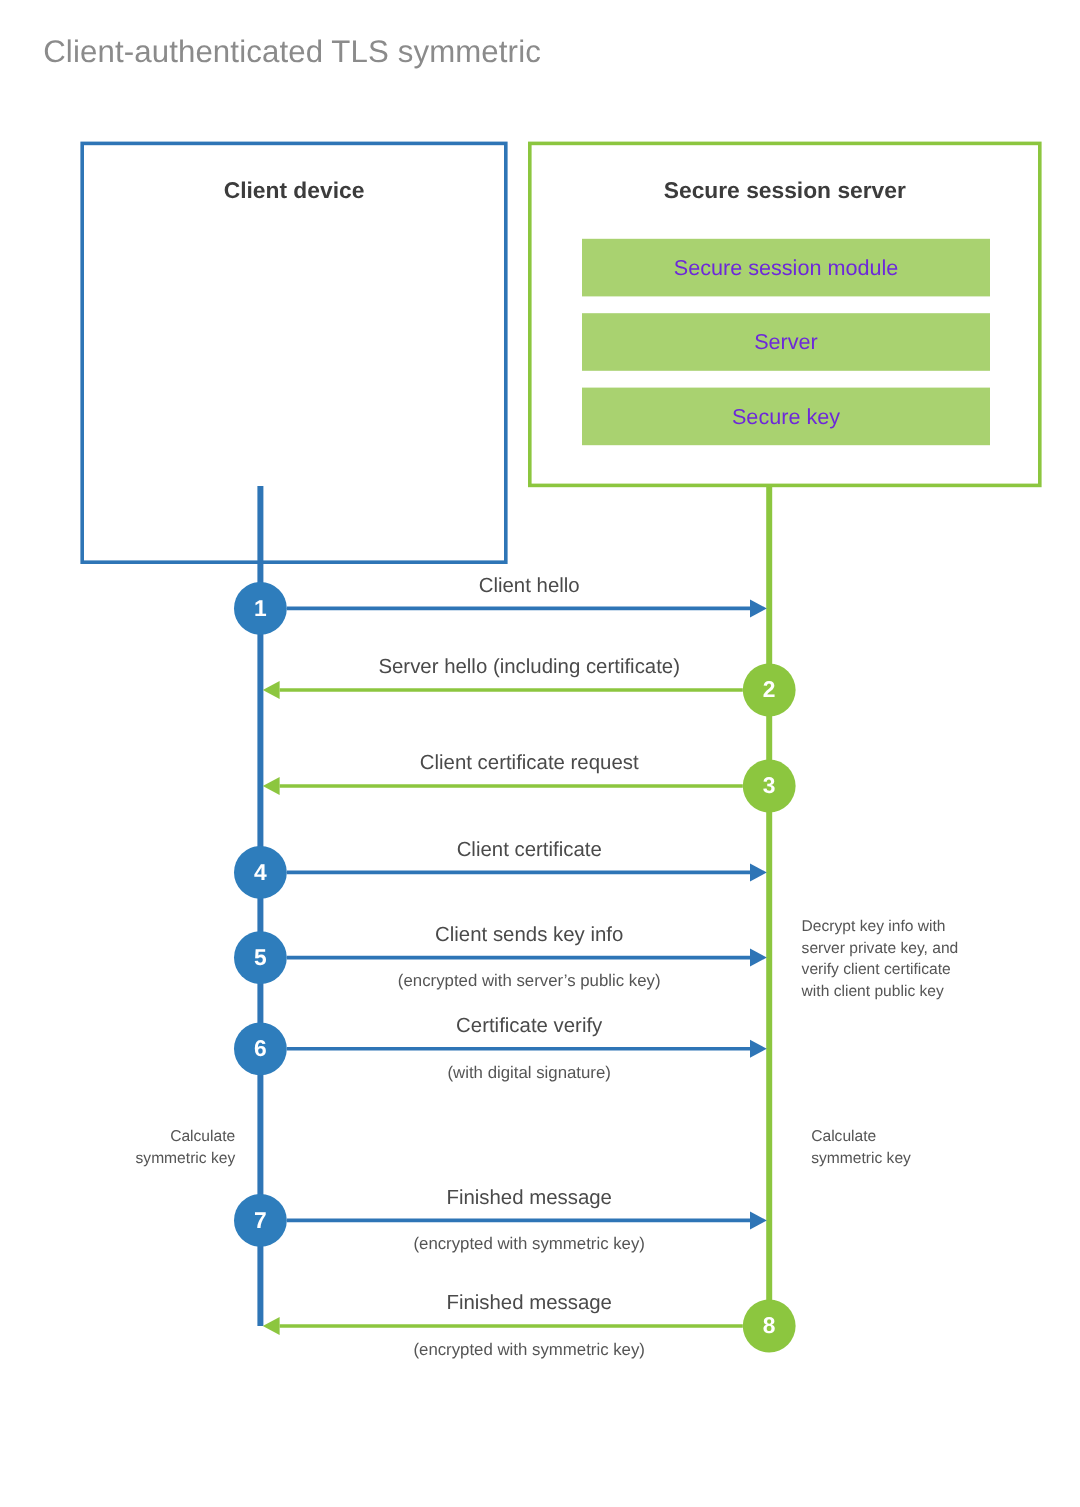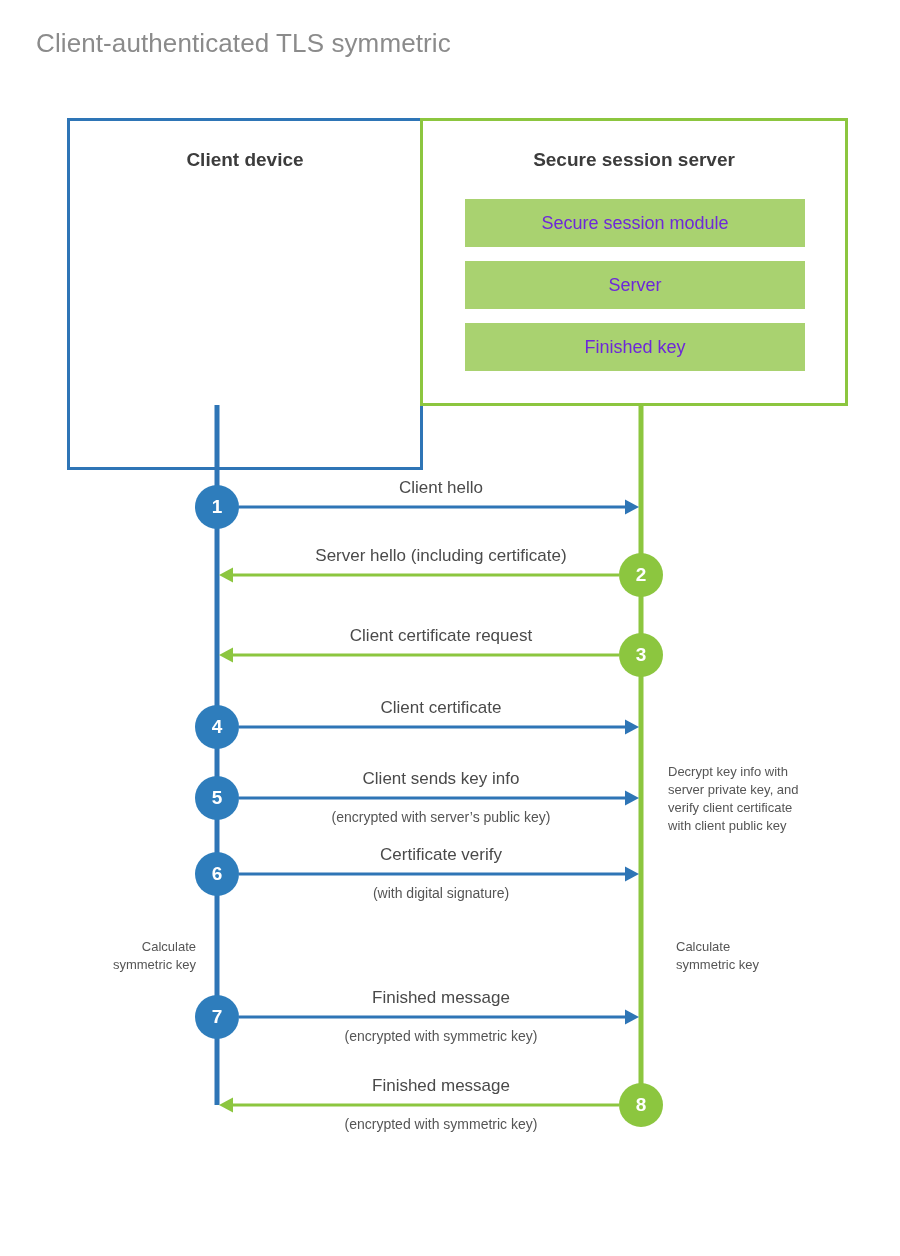--- a/index.html
+++ b/index.html
@@ -38,21 +38,21 @@
   }
   .party-box.client {
     left: 22px;
     top: 118px;
     width: 356px;
     height: 352px;
     border: 3px solid #2e75b6;
     margin-left: 45px;
   }
   .party-box.server {
-    left: 420px;
+    left: 440px;
     top: 118px;
     width: 428px;
     height: 288px;
     border: 3px solid #8cc63f;
   }
   .party-title {
     text-align: center;
     font-size: 19px;
     font-weight: bold;
     color: #3c3c3c;
@@ -143,21 +143,21 @@
 
   <div class="party-box client">
     <div class="party-title">Client device</div>
   </div>
 
   <div class="party-box server">
     <div class="party-title">Secure session server</div>
     <div class="server-stack">
       <div class="server-bar">Secure session module</div>
       <div class="server-bar">Server</div>
-      <div class="server-bar">Finished key</div>
+      <div class="server-bar">Secure key</div>
     </div>
   </div>
 
   <svg id="seq-layer" viewBox="0 0 900 1256" width="900" height="1256" xmlns="http://www.w3.org/2000/svg">
     <g id="lifelines">
         <line x1="217" y1="405" x2="217" y2="1105" class="lifeline-client"></line>
         <line x1="641" y1="405" x2="641" y2="1105" class="lifeline-server"></line>
       </g>
     <g id="arrows">
         <line x1="239" y1="507" x2="625" y2="507" class="arrow-blue"></line>

